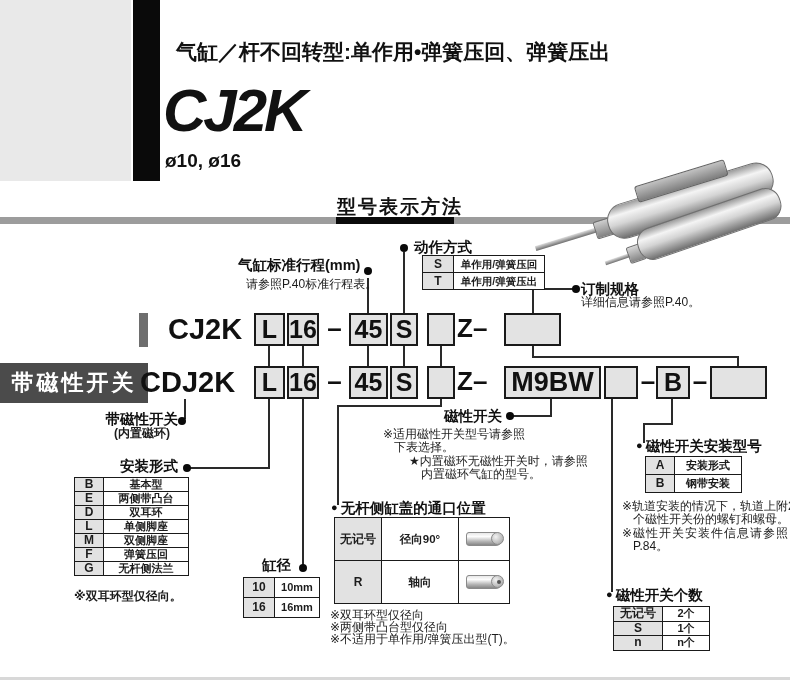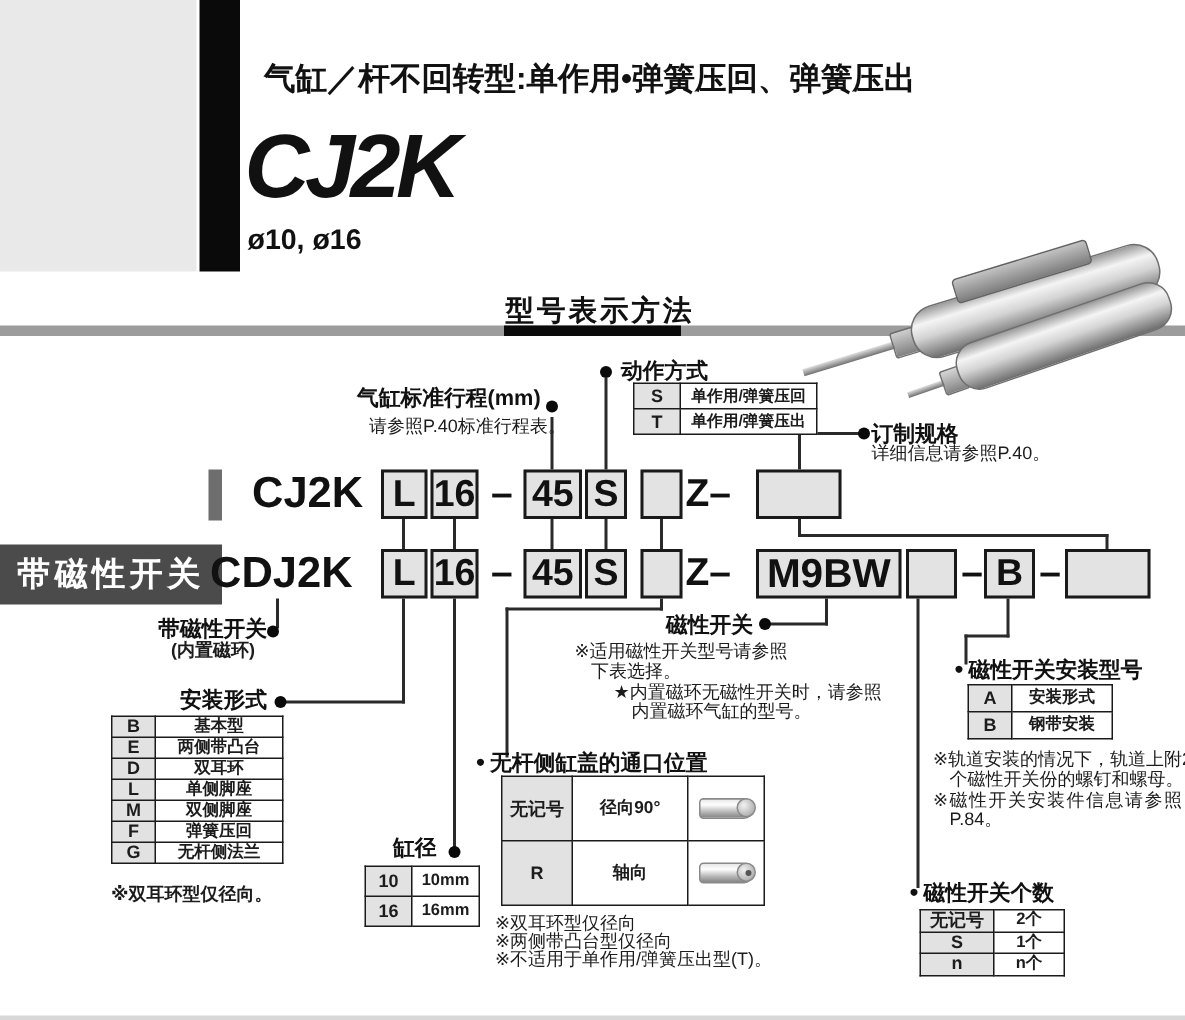--- a/index.html
+++ b/index.html
@@ -244,21 +244,21 @@
         <td class="key">10</td>
         <td class="val">10mm</td>
       </tr>
   <tr>
         <td class="key">16</td>
         <td class="val">16mm</td>
       </tr>
 </tbody>
   </table>
 
-<div class="abs lbl hb" style="left:317px;top:499px;">无杆侧缸盖的通口位置</div>
+<div class="abs lbl hb" style="left:331px;top:499px;">无杆侧缸盖的通口位置</div>
 <table class="kt t-port abs" style="left:334px;top:517px;">
   <tbody>
       <tr>
     <td class="key">无记号</td>
     <td class="val">径向90°</td>
     <td class="img">
           <div class="pcyl"></div>
         </td>
   </tr>
   <tr>

